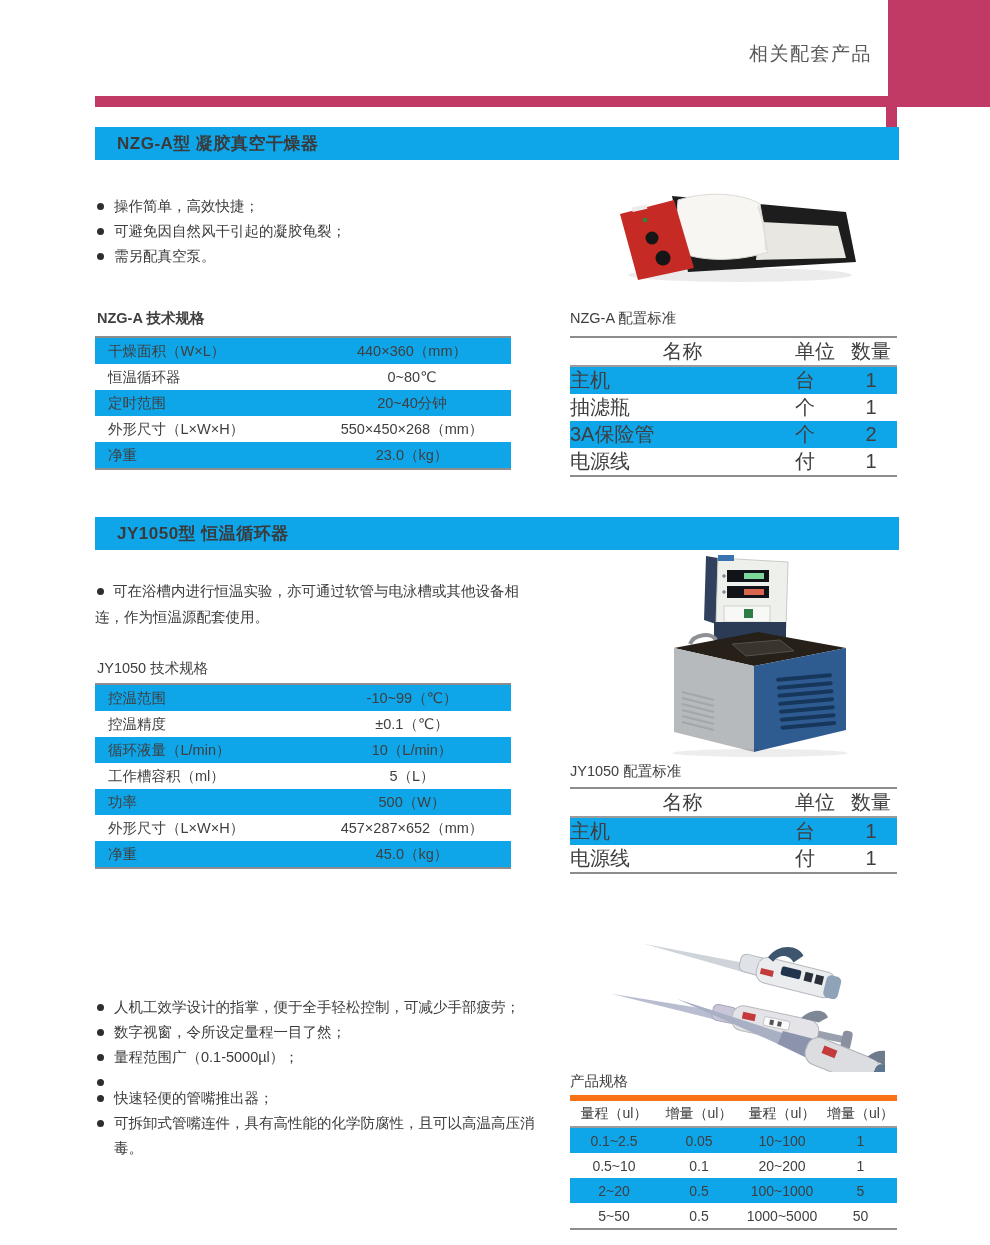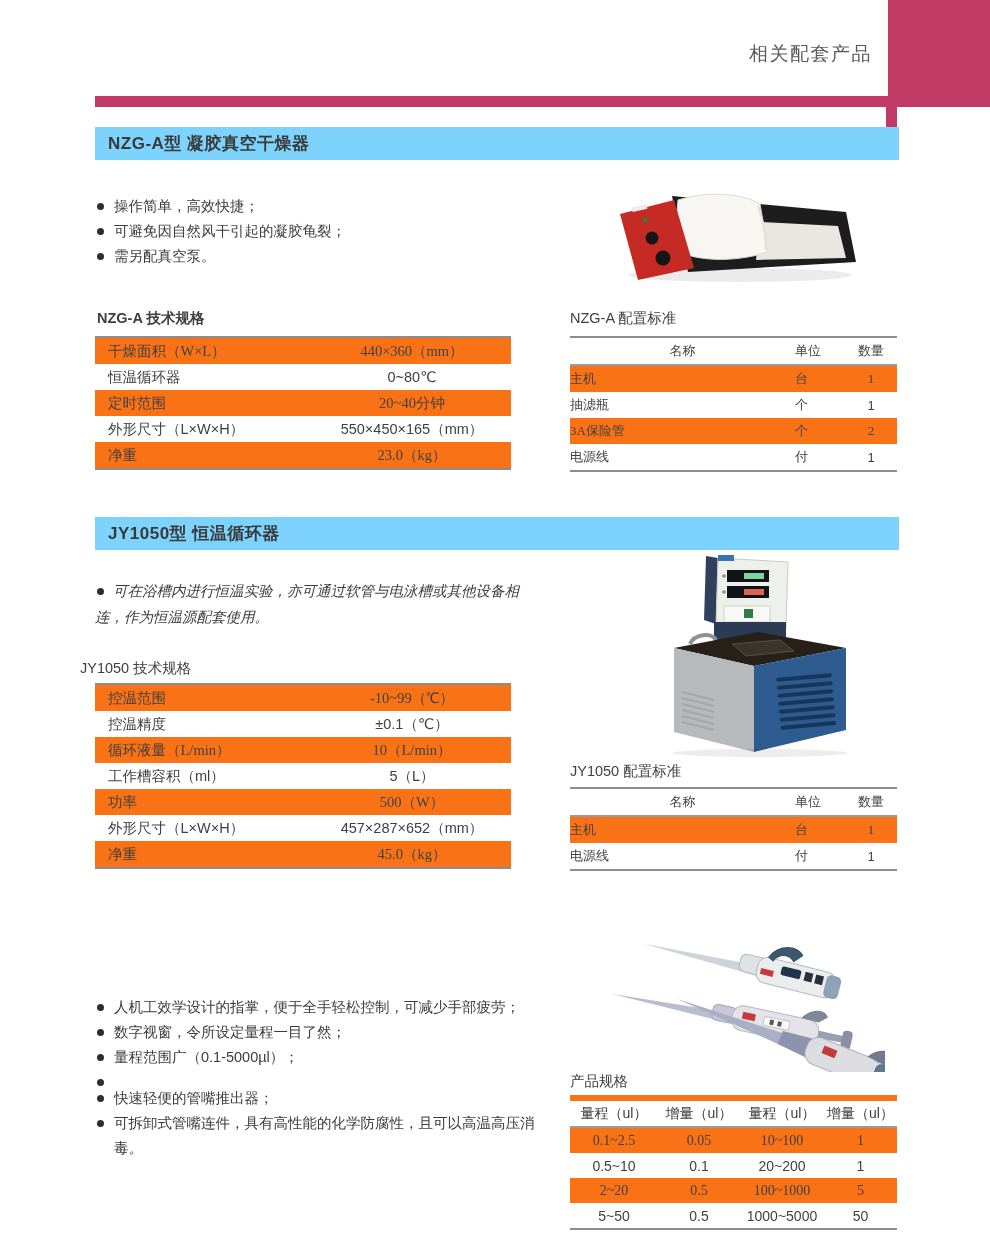--- a/index.html
+++ b/index.html
@@ -6,44 +6,44 @@
   .page{position:relative;width:990px;height:1245px;background:#ffffff;overflow:hidden;
         font-family:"Liberation Sans","DejaVu Sans",sans-serif;color:#3f3f3f;}
 
   
   .accent-block{position:absolute;left:888px;top:0;width:102px;height:107px;background:#c13a65;}
   .accent-bar{position:absolute;left:95px;top:96px;width:793px;height:11px;background:#c13a65;}
   .accent-stub{position:absolute;left:886px;top:107px;width:11px;height:21px;background:#c13a65;}
   .header-title{position:absolute;top:41px;right:118px;font-size:19px;color:#58595b;letter-spacing:1.5px;}
 
   
-  .section-bar{position:absolute;left:95px;width:804px;height:33px;background:#7dd3fc;
-               display:flex;align-items:center;box-sizing:border-box;padding-left:13px;
+  .section-bar{position:absolute;left:95px;width:804px;height:33px;background:#0ea5e9;
+               display:flex;align-items:center;box-sizing:border-box;padding-left:22px;
                font-size:17px;font-weight:bold;color:#3a3a3a;letter-spacing:0.5px;}
 
   
   .bullets{position:absolute;margin:0;padding:0;list-style:none;font-size:14.5px;color:#3c3c3c;}
   .bullets li{display:flex;line-height:25px;}
   .dot{display:inline-block;flex:0 0 auto;width:7px;height:7px;border-radius:50%;
        background:#2e2e2e;margin:9px 10px 0 2px;}
-  .para{position:absolute;margin:0;font-size:14.5px;line-height:26px;color:#3c3c3c;font-style:italic;}
+  .para{position:absolute;margin:0;font-size:14.5px;line-height:26px;color:#3c3c3c;}
   .para .dot{margin:0 9px 1px 2px;vertical-align:middle;}
 
   
   table{border-collapse:collapse;table-layout:fixed;}
   .tbl-title{position:absolute;font-size:14.5px;color:#3f3f3f;}
   .spec{position:absolute;left:95px;width:416px;
         border-top:2px solid #8d8d8d;border-bottom:2px solid #8d8d8d;font-size:14.5px;}
   .spec td{height:26px;padding:0;color:#3f3f3f;}
   .spec td.lbl{width:205px;padding-left:13px;}
   .spec td.val{text-align:center;}
-  tr.g{background:#f97316;font-family:Liberation Serif, serif;}
+  tr.g{background:#0ea5e9;}
 
   .config{position:absolute;left:570px;width:327px;
-          border-top:2px solid #8d8d8d;border-bottom:2px solid #8d8d8d;font-size:13px;}
+          border-top:2px solid #8d8d8d;border-bottom:2px solid #8d8d8d;font-size:20px;}
   .config th{font-weight:normal;height:26px;padding:0;border-bottom:2px solid #9b9b9b;color:#3f3f3f;}
   .config td{height:26px;padding:0;color:#3f3f3f;}
   .config .c-name{width:225px;}
   .config .c-unit{width:50px;text-align:left;}
   .config .c-qty{width:52px;text-align:center;}
   .config td.c-name{padding-left:0;width:216px;}
   .config th.c-name{text-align:center;}
 
   .product{position:absolute;left:570px;width:327px;top:1095px;
            border-top:6px solid #f97316;border-bottom:2px solid #8d8d8d;font-size:14px;}
@@ -105,21 +105,21 @@
     <tr>
           <td class="lbl">恒温循环器</td>
           <td class="val">0~80℃</td>
         </tr>
     <tr class="g">
           <td class="lbl">定时范围</td>
           <td class="val">20~40分钟</td>
         </tr>
     <tr>
           <td class="lbl">外形尺寸（L×W×H）</td>
-          <td class="val">550×450×165（mm）</td>
+          <td class="val">550×450×268（mm）</td>
         </tr>
     <tr class="g">
           <td class="lbl">净重</td>
           <td class="val">23.0（kg）</td>
         </tr>
   </tbody>
     </table>
 
   <div class="tbl-title" style="left:570px;top:309px;">NZG-A 配置标准</div>
   <table class="config" style="top:336px;">
@@ -196,21 +196,21 @@
       <path d="M22,140 L54,148"></path>
         <path d="M22,146 L54,154"></path>
         <path d="M22,152 L54,160"></path>
       <path d="M22,158 L54,166"></path>
         <path d="M22,164 L54,172"></path>
         <path d="M22,170 L54,178"></path>
     </g>
     <ellipse cx="100" cy="201" rx="88" ry="4" fill="rgba(0,0,0,0.07)"></ellipse>
   </svg>
 
-  <div class="tbl-title" style="left:80px;top:659px;">JY1050 技术规格</div>
+  <div class="tbl-title" style="left:97px;top:659px;">JY1050 技术规格</div>
   <table class="spec" style="top:683px;">
     <tbody>
         <tr class="g">
           <td class="lbl">控温范围</td>
           <td class="val">-10~99（℃）</td>
         </tr>
     <tr>
           <td class="lbl">控温精度</td>
           <td class="val">±0.1（℃）</td>
         </tr>

